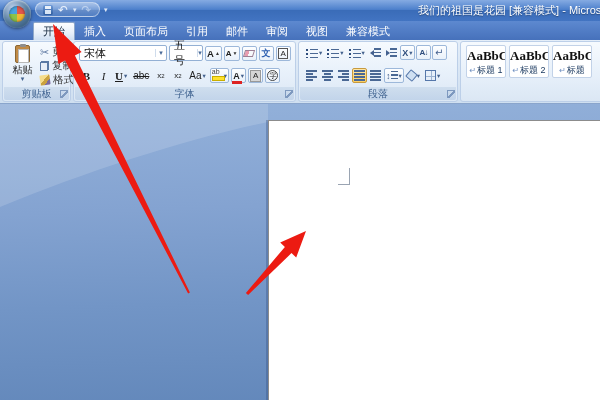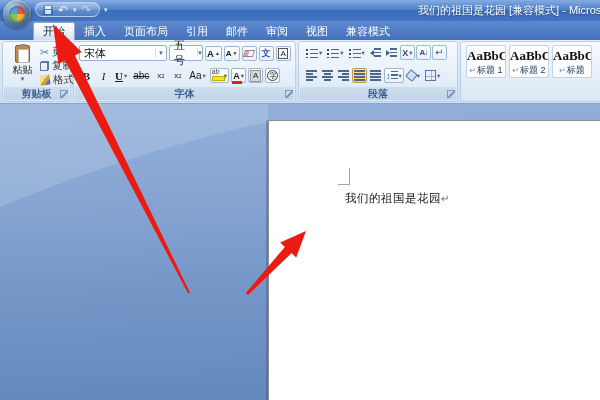--- a/index.html
+++ b/index.html
@@ -41,21 +41,21 @@
   .ribbon { position:absolute; left:0; top:40px; right:0; height:64px;
     background:linear-gradient(#e4eef9,#cfdff0); border-bottom:1px solid #8aa5cc; }
   .group { position:absolute; top:1px; height:61px; border:1px solid #bccfe8; border-radius:3px;
     background:linear-gradient(#f6fafe,#e7f0fa 55%,#dbe7f4); }
   .g-clip  { left:2px;   width:69px; }
   .g-font  { left:73px;  width:223px; }
   .g-par   { left:298px; width:160px; }
   .g-style { left:460px; width:162px; }
   .grouplabel { position:absolute; left:1px; right:1px; bottom:1px; height:13px; line-height:13px;
     background:linear-gradient(#cfdeee,#c2d4ea); border-radius:0 0 2px 2px;
-    font-size:10px; color:#3e618f; text-align:center;font-weight:bold; }
+    font-size:10px; color:#3e618f; text-align:center; }
   .launcher { position:absolute; right:2px; bottom:3px; width:8px; height:8px;
     border-top:1px solid #7e99bf; border-left:1px solid #7e99bf;
     background:linear-gradient(135deg,transparent 40%,#7e99bf 40% 58%,transparent 58%); }
 
   
   .paste { position:absolute; left:3px; top:3px; width:33px; height:44px; text-align:center; }
   .clip-ic { width:15px; height:18px; margin:0 auto 1px; background:#c08a46; border:1px solid #8a6634;
     border-radius:2px; position:relative; }
   .clip-ic::before { content:""; position:absolute; left:2px; top:3px; width:9px; height:12px; background:#fff; border:1px solid #b9b9b9; }
   .clip-ic::after  { content:""; position:absolute; left:4px; top:-2px; width:6px; height:3px; background:#8e8e8e; border-radius:1px; }
@@ -383,21 +383,20 @@
       <div class="gallery-cut"></div>
     </div>
   </div>
 
   <div class="docarea">
     <svg class="swoosh" viewBox="0 0 600 296" preserveAspectRatio="none">
       <path d="M0,103 C90,66 190,34 268,18 L268,0 L0,0 Z" fill="rgba(255,255,255,0.15)"></path>
     </svg>
     <div class="page">
       <div class="cmark"></div>
-      <div class="docline"><span>我们的祖国是花园</span><span class="pmark">↵</span></div>
     </div>
   </div>
 
   <svg class="arrows" viewBox="0 0 600 400">
     <polygon points="53,24 81.6,52.1 74.9,55.5 189.9,292.5 188.1,293.5 65.1,60.5 58.4,63.9" fill="#ec1b12"></polygon>
     <polygon points="306,231 296.2,257.5 291.5,253.1 248.1,295 245.9,293 284.9,246.9 280.2,242.5" fill="#ec1b12"></polygon>
   </svg>
 
 </div>
 

